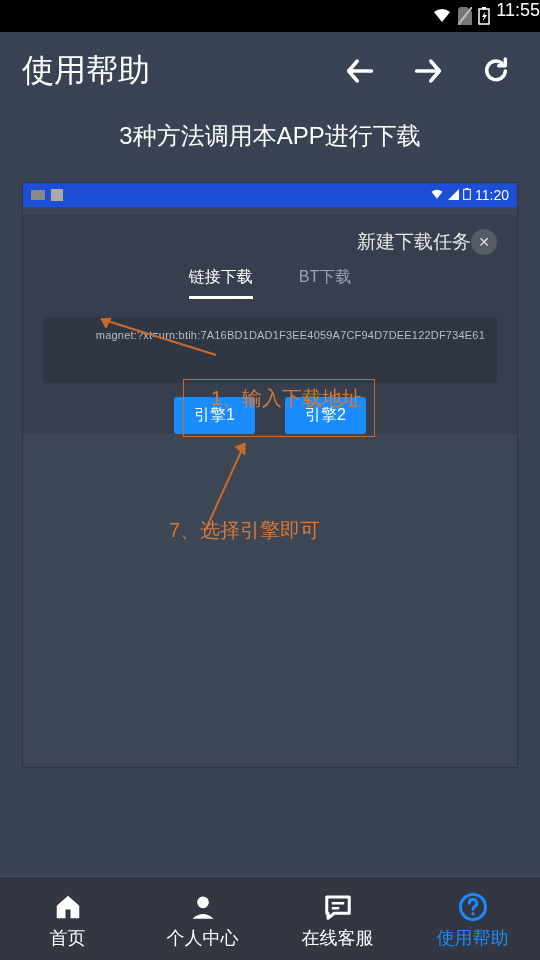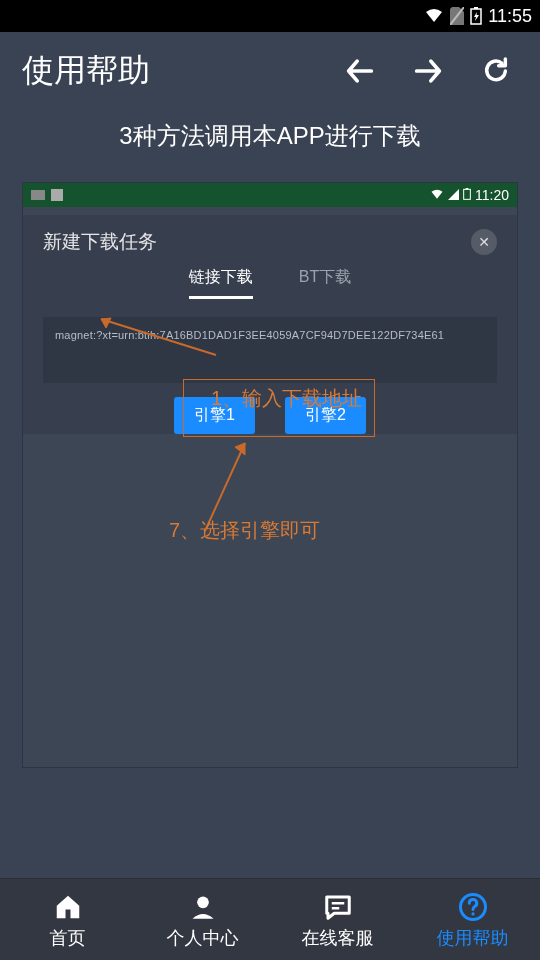--- a/index.html
+++ b/index.html
@@ -1,29 +1,29 @@
 <!DOCTYPE html>
 <html><head>
 <meta charset="utf-8">
 <style>
   * { margin: 0; padding: 0; box-sizing: border-box; }
   html, body { width: 540px; height: 960px; overflow: hidden; font-family: "PingFang SC", "Microsoft YaHei", sans-serif; background: #3a4353; color: #fff; }
-  .statusbar { height: 32px; background: #000; display: flex; align-items: center; justify-content: flex-end; padding: 0 8px; gap: 6px; font-size: 18px; font-weight: 500; }
+  .statusbar { height: 32px; background: #000; display: flex; justify-content: flex-end; padding: 0 0; gap: 6px; font-size: 18px; font-weight: 500; }
   .statusbar .sb-icon { display: inline-flex; align-items: center; }
   .appbar { height: 78px; display: flex; align-items: center; padding: 0 22px; gap: 24px; }
   .appbar-title { font-size: 32px; font-weight: 400; flex: 1; }
   .appbar-btn { width: 44px; height: 44px; display: flex; align-items: center; justify-content: center; }
   .content { padding: 0 0 0 0; }
   .section-title { text-align: center; font-size: 24px; margin: 10px 0 30px; }
   .step-text { font-size: 25px; line-height: 1.45; padding: 0 20px 20px; letter-spacing: 1px; }
   .screenshot { margin: 14px 22px 0; background: #3c4655; border:1px solid #2d3443; height: 586px; position: relative; overflow: hidden; }
-  .ss-statusbar { height: 24px; background: #14532d; display: flex; align-items: center; justify-content: flex-end; padding: 0 8px; gap: 4px; font-size: 14px; }
+  .ss-statusbar { height: 24px; background: #1d4ed8; display: flex; align-items: center; justify-content: flex-end; padding: 0 8px; gap: 4px; font-size: 14px; }
   .ss-statusbar-left { display:flex; align-items:center; gap:6px; position:absolute; left:8px; }
   .ss-statusbar-left .dot { width:12px; height:12px; background:#aaa; }
-  .ss-card { margin: 8px 0 0; background: #373f4e; padding: 0; }
+  .ss-card { margin: 8px 0 0; background: #373f4e; padding: 0; text-align: right; }
   .ss-card-header { display: flex; align-items: center; padding: 14px 20px 6px; }
   .ss-card-title { font-size: 19px; color: #e6e6e6; flex: 1; }
   .ss-close { width: 26px; height: 26px; border-radius: 50%; background: #565c67; display: flex; align-items: center; justify-content: center; font-size: 14px; color:#ddd;}
   .ss-tabs { display: flex; justify-content: center; gap: 46px; margin-top: 6px; }
   .ss-tab { font-size: 16px; color: #9aa2ae; padding-bottom: 8px; }
   .ss-tab.active { color: #fff; border-bottom: 3px solid #fff; }
   .ss-input { margin: 18px 20px 0; background: #2f3744; padding: 12px 12px 42px; font-size: 11px; color: #b7bdc8; letter-spacing: 0.2px; white-space: nowrap; overflow: hidden; }
   .ss-engine-row { display: flex; justify-content: center; gap: 30px; margin-top: 14px; }
   .ss-engine-btn { background: #1a8cff; color: #fff; font-size: 16px; padding: 8px 20px; border-radius: 3px; }
   .engine-frame { position:absolute; border:1px solid #c96a2a; }

